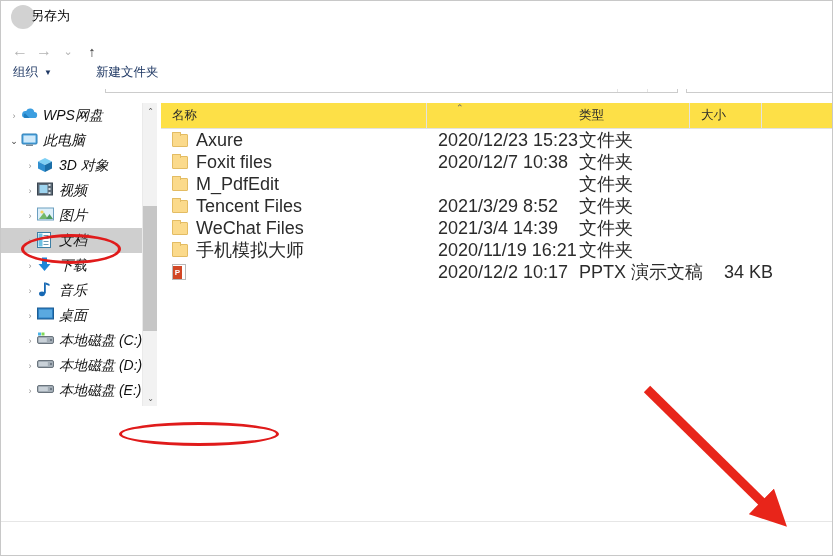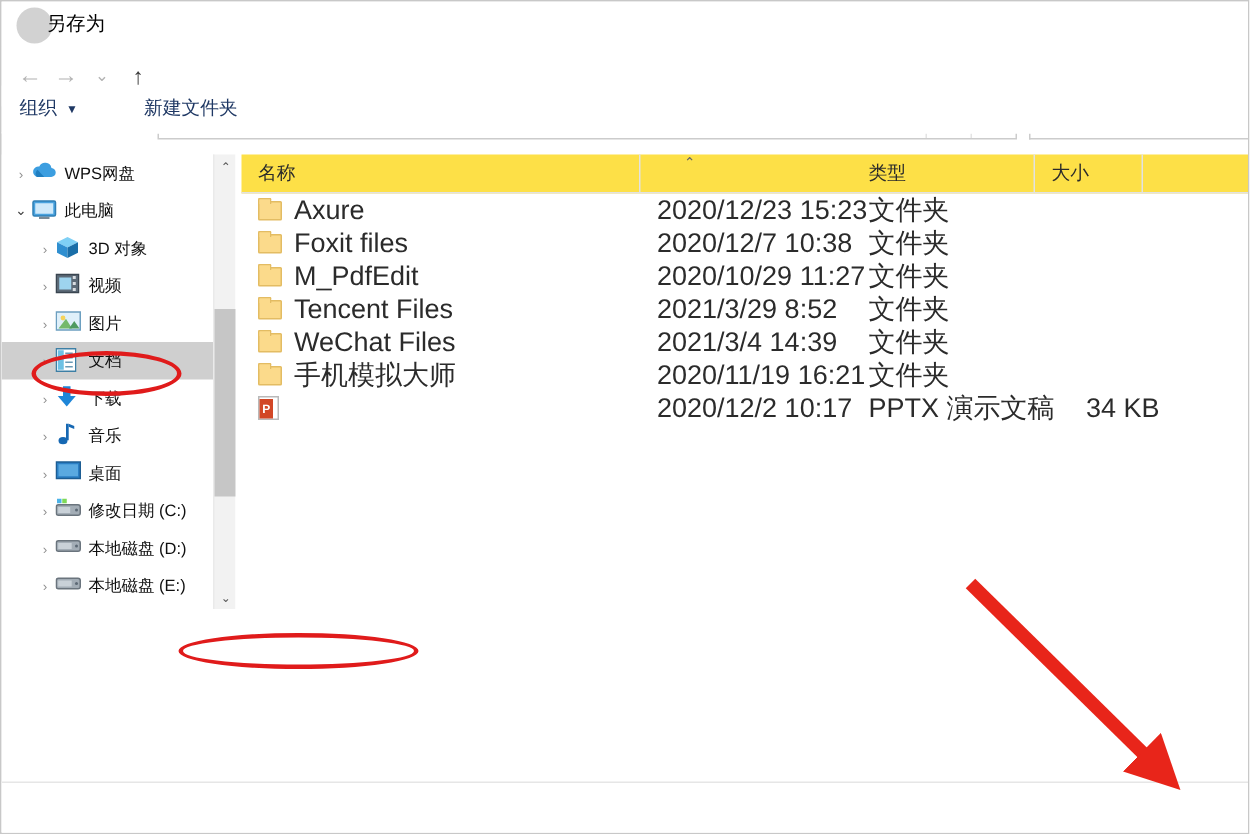--- a/index.html
+++ b/index.html
@@ -107,21 +107,21 @@
   .tree-item {
     position: relative; height: 25px; display: flex; align-items: center;
     padding-left: 10px; white-space: nowrap;
   }
   .tree-item.selected { background: #cfcfcf; }
   .tree-arrow {
     width: 14px; color: #919191; font-size: 9px; flex: 0 0 14px;
     display: flex; align-items: center; justify-content: center;
   }
   .tree-arrow.open { color: #3b3b3b; }
-  .tree-label { font-size: 11px; color: #101010; margin-left: 5px; }
+  .tree-label { font-size: 14px; color: #101010; margin-left: 5px; font-style: italic; }
   .tree-icon { width: 17px; height: 17px; position: relative; flex: 0 0 17px; }
 
   .sb-scroll {
     position: absolute; left: 141px; top: 102px; width: 15px; height: 303px;
     background: #f2f2f2; border-left: 1px solid #eaeaea;
   }
   .sb-arrow { width: 15px; height: 16px; display:flex;align-items:center;justify-content:center;color:#5a5a5a;font-size:8px; }
   .sb-arrow.top { position:absolute; top:0; left:0; }
   .sb-arrow.bot { position:absolute; bottom:0; left:0; }
   .sb-thumb { position:absolute; left:0; top:103px; width:15px; height:125px; background:#c6c6c6; }
@@ -334,21 +334,21 @@
       <div class="tree-item" style="padding-left: 22px;">
         <span class="tree-arrow">›</span>
         <span class="tree-icon"><svg width="17" height="14" viewBox="0 0 17 14">
             <rect x="0.5" y="4.5" width="16" height="7" rx="1.5" fill="#a3adb6" stroke="#6a747d"></rect>
             <rect x="1.8" y="6" width="8" height="4" fill="#c9d1d8"></rect>
             <circle cx="14" cy="8" r="1" fill="#5d6975"></circle>
             <rect x="1" y="0.5" width="3" height="3" fill="#4cb3e8"></rect>
             <rect x="4.5" y="0.5" width="3" height="3" fill="#7ed957"></rect>
             <rect x="1" y="0.5" width="0" height="0"></rect>
           </svg></span>
-        <span class="tree-label">修改日期 (C:)</span>
+        <span class="tree-label">本地磁盘 (C:)</span>
       </div>
       <div class="tree-item" style="padding-left: 22px;">
         <span class="tree-arrow">›</span>
         <span class="tree-icon"><svg width="17" height="13" viewBox="0 0 17 13">
             <rect x="0.5" y="3.5" width="16" height="7" rx="1.5" fill="#a3adb6" stroke="#6a747d"></rect>
             <rect x="1.8" y="5" width="9" height="4" fill="#c9d1d8"></rect>
             <circle cx="14" cy="7" r="1" fill="#5d6975"></circle>
           </svg></span>
         <span class="tree-label">本地磁盘 (D:)</span>
       </div>
@@ -401,21 +401,20 @@
           </div>
           <div class="cell cell-date">2020/12/7 10:38</div>
           <div class="cell cell-type">文件夹</div>
           <div class="cell cell-size"></div>
         </div>
         <div class="row">
           <div class="cell cell-name">
             <span class="folder-icon"></span>
             <span>M_PdfEdit</span>
           </div>
-          <div class="cell cell-date">2020/10/29 11:27</div>
           <div class="cell cell-type">文件夹</div>
           <div class="cell cell-size"></div>
         </div>
         <div class="row">
           <div class="cell cell-name">
             <span class="folder-icon"></span>
             <span>Tencent Files</span>
           </div>
           <div class="cell cell-date">2021/3/29 8:52</div>
           <div class="cell cell-type">文件夹</div>

